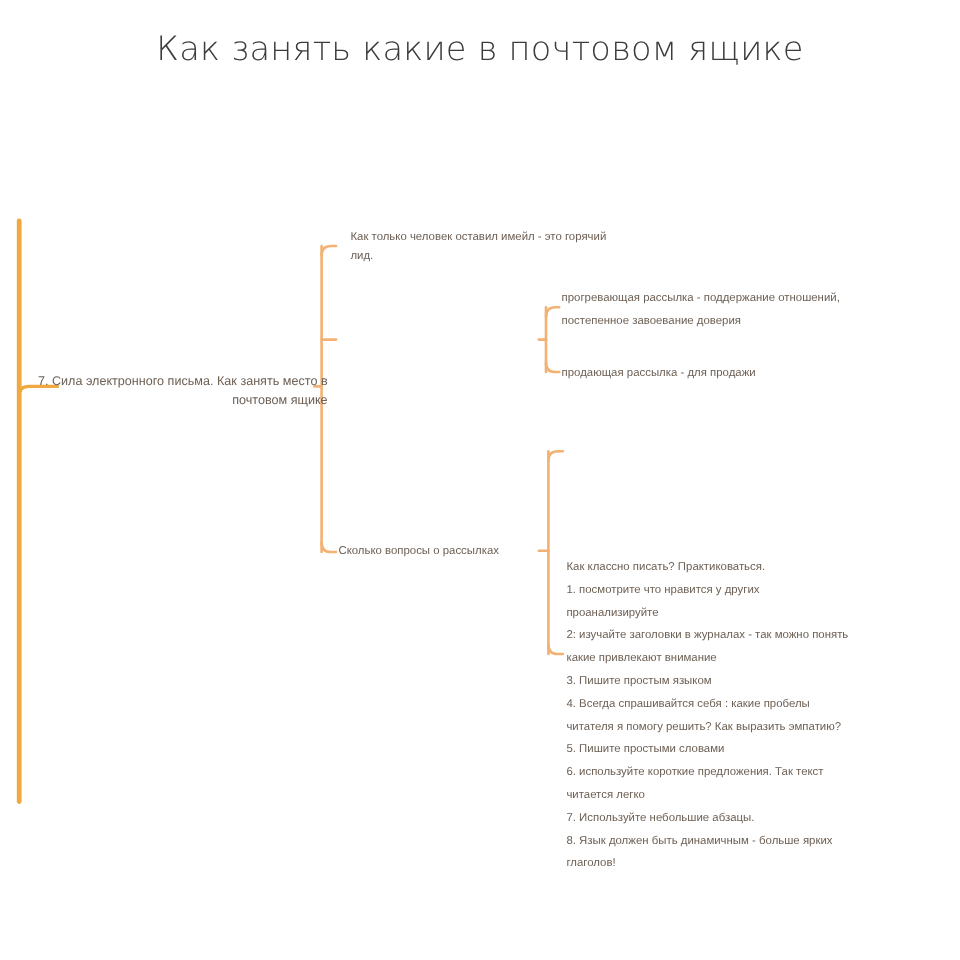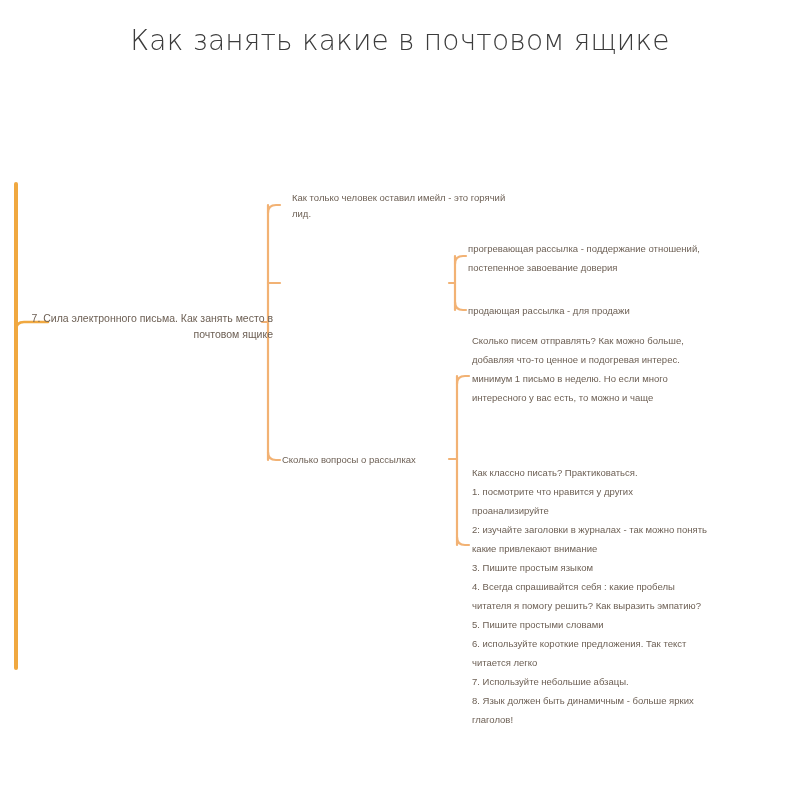--- a/index.html
+++ b/index.html
@@ -169,23 +169,20 @@
   </div>
 
   <div class="node node-l3" id="node-selling">
     <span class="node-text">продающая рассылка - для продажи</span>
   </div>
 
   <div class="node node-l3" id="node-warming">
     <span class="node-text">прогревающая рассылка - поддержание отношений, постепенное завоевание доверия</span>
   </div>
 
-  <div class="node node-l3" id="node-how-many">
-    <span class="node-text">Сколько писем отправлять? Как можно больше, добавляя что-то ценное и подогревая интерес. минимум 1 письмо в неделю. Но если много интересного у вас есть, то можно и чаще</span>
-  </div>
 
   <div class="node node-l3" id="node-how-to-write">
     <span class="node-text">Как классно писать? Практиковаться.
 1. посмотрите что нравится у других проанализируйте
 2: изучайте заголовки в журналах - так можно понять какие привлекают внимание
 3. Пишите простым языком
 4. Всегда спрашивайтся себя : какие пробелы читателя я помогу решить? Как выразить эмпатию?
 5. Пишите простыми словами
 6. используйте короткие предложения. Так текст читается легко
 7. Используйте небольшие абзацы.

